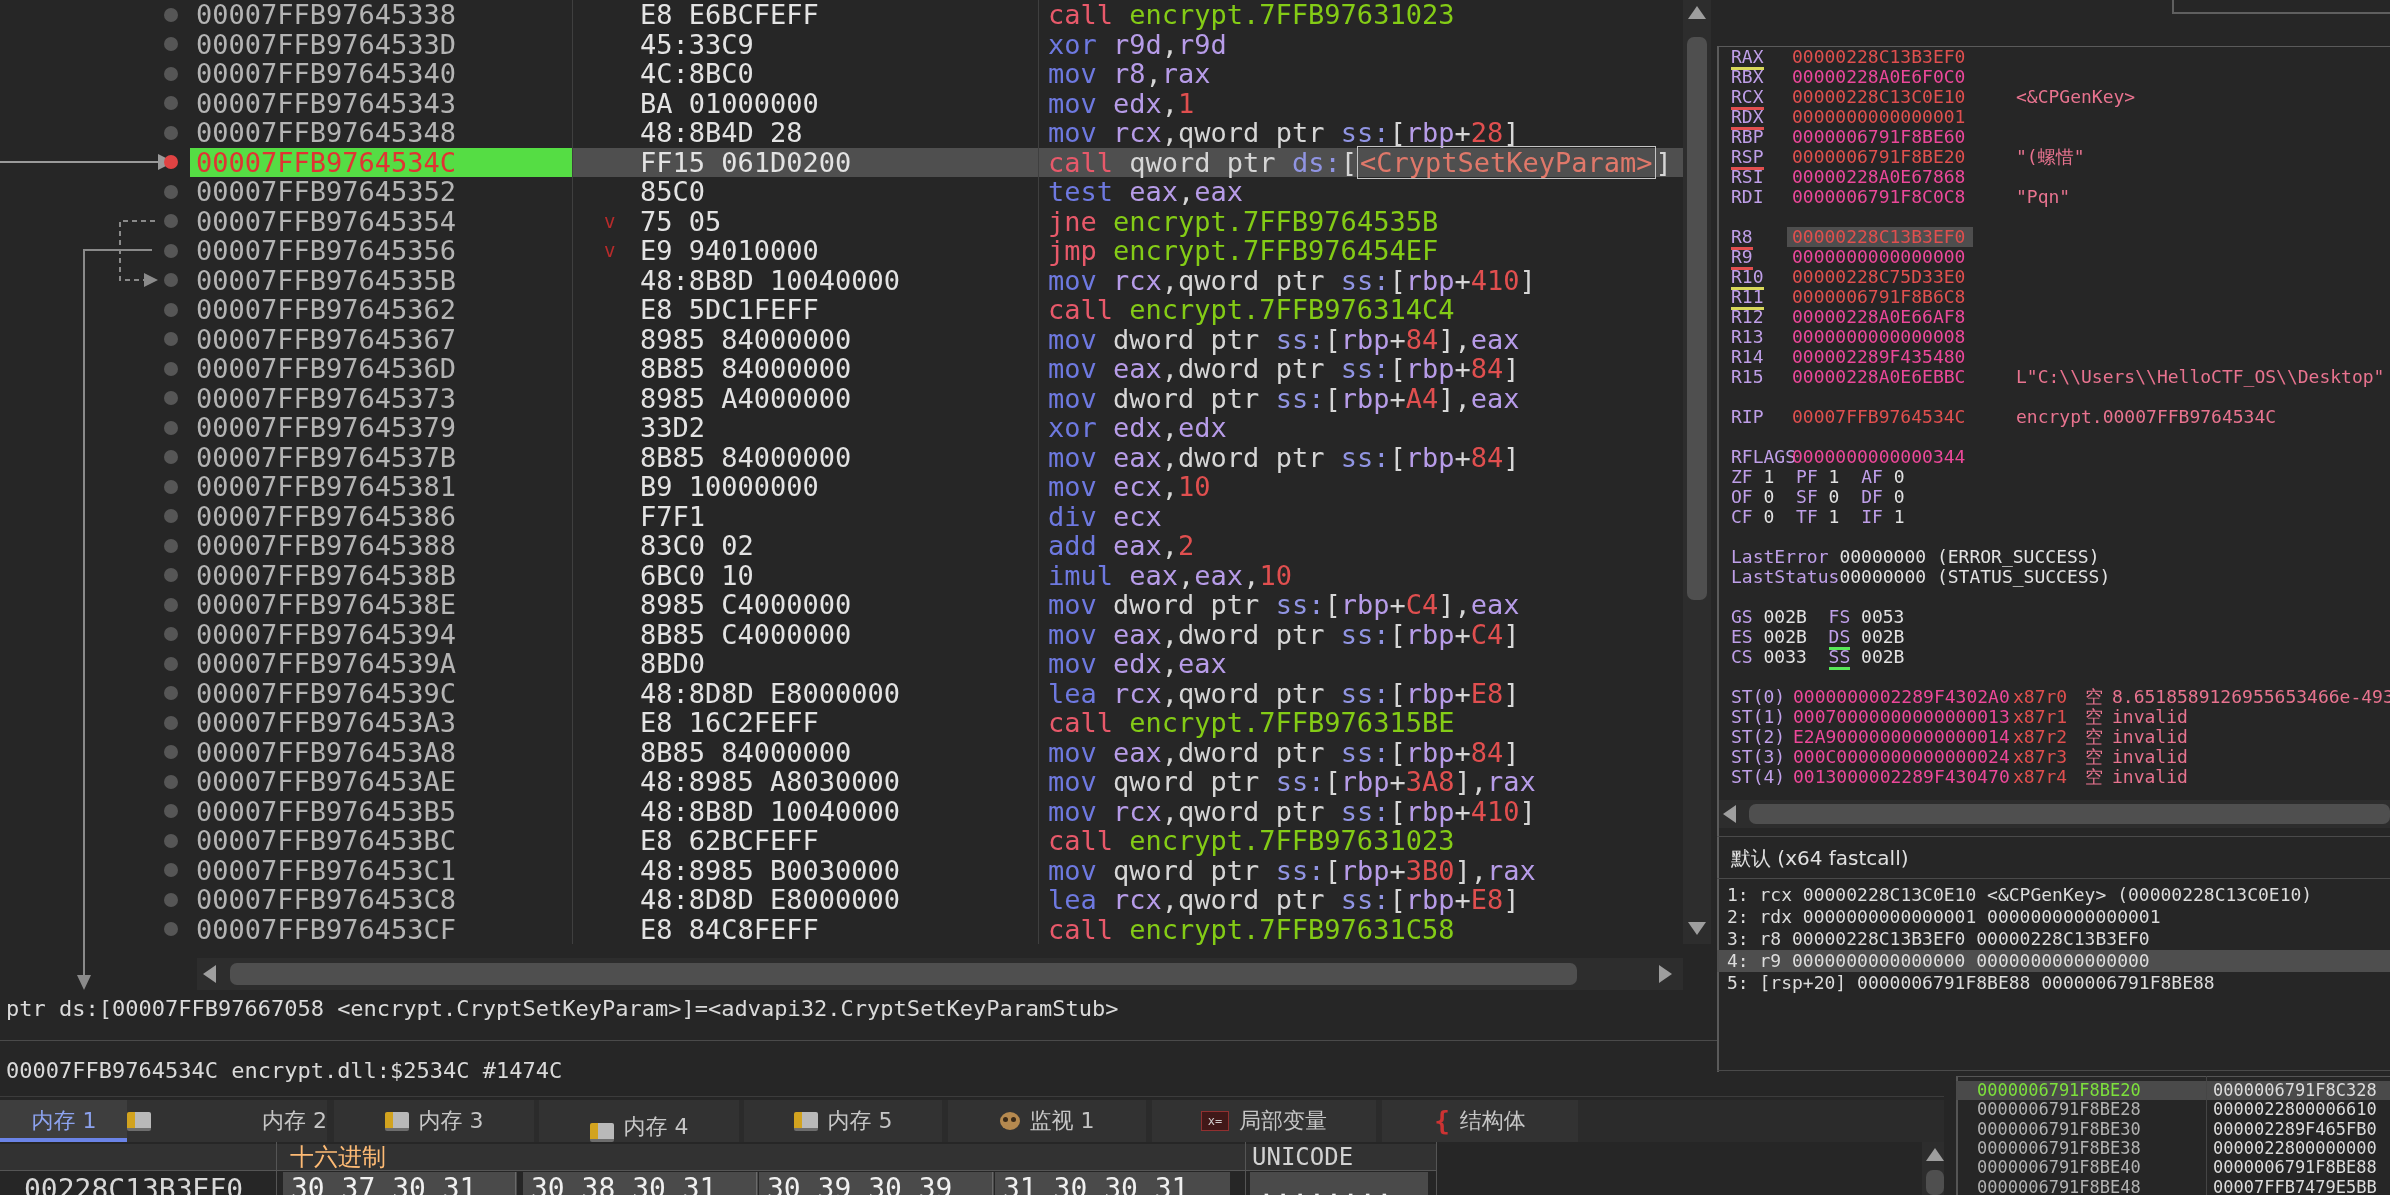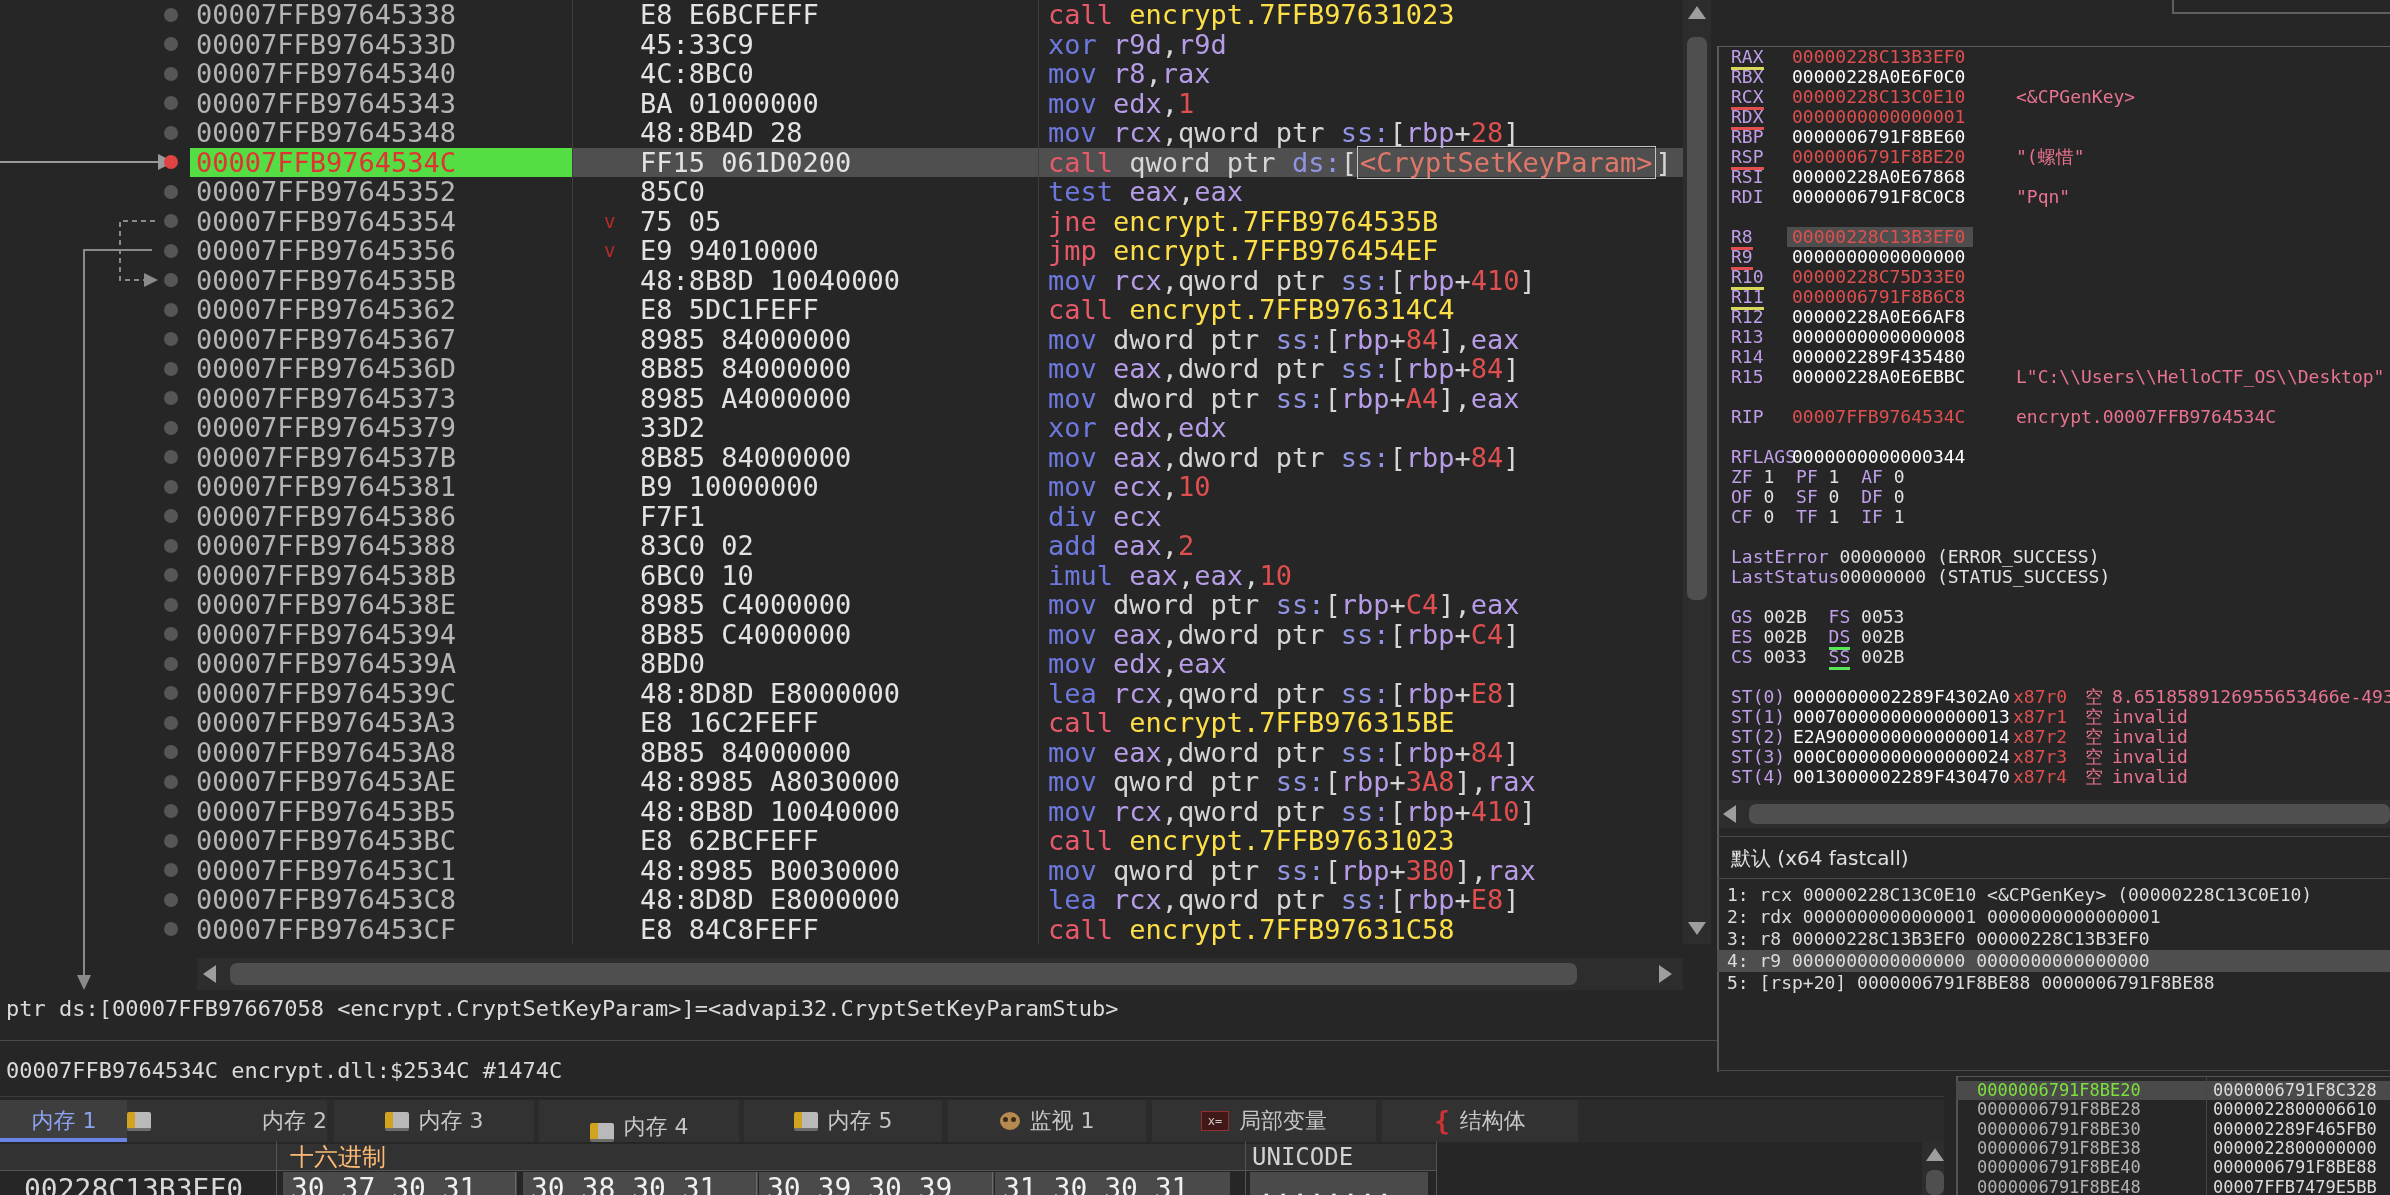--- a/index.html
+++ b/index.html
@@ -12,38 +12,38 @@
   .bytes{position:absolute;left:640px;color:#e3e3e3;}
   .instr{position:absolute;left:1048px;}
   .jmark{position:absolute;left:604px;color:#b82b2b;font-size:19px;}
   .bpdot{position:absolute;left:164px;top:7.75px;width:14px;height:14px;border-radius:50%;background:#565656;}
   .bpdot.red{background:#e04343;}
   .selcell{position:absolute;left:190px;width:382px;height:29.5px;background:#55dd44;}
   .selrow{position:absolute;left:572px;width:1111px;height:29.5px;background:#4f4f4f;}
   .sel .addr{color:#e03333;}
   .colsep{position:absolute;top:0;width:1px;height:944px;background:#3f3f3f;}
   .tk-mn{color:#6e79e0}.tk-mnb{color:#e8596a}.tk-reg{color:#b79ce8}.tk-imm{color:#e04f4f}
-  .tk-seg{color:#9094e2}.tk-sym{color:#fde047}.tk-pl{color:#d6d6d6}
+  .tk-seg{color:#9094e2}.tk-sym{color:#84cc16}.tk-pl{color:#d6d6d6}
   .tk-imp{color:#e0786a;border:1px solid #c4c4c4;padding:0 2px;}
   
   .sb{background:#2d2d2d;}
   .sb-thumb{position:absolute;background:#4f4f4f;border-radius:7px;}
   .tri{width:0;height:0;position:absolute;}
   .tri.up{border-left:9px solid transparent;border-right:9px solid transparent;border-bottom:13px solid #9e9e9e;}
   .tri.down{border-left:9px solid transparent;border-right:9px solid transparent;border-top:13px solid #9e9e9e;}
   .tri.left{border-top:9px solid transparent;border-bottom:9px solid transparent;border-right:13px solid #9e9e9e;}
   .tri.right{border-top:9px solid transparent;border-bottom:9px solid transparent;border-left:13px solid #9e9e9e;}
   
   .infoline{position:absolute;left:6px;font-size:22px;color:#dadada;white-space:pre;}
   
   #regs{position:absolute;left:1717px;top:0;width:673px;height:1072px;overflow:hidden;}
   #regs .rrow{position:absolute;left:0;width:673px;height:20px;line-height:20px;font-size:18px;white-space:pre;}
   .rlab{position:absolute;left:14px;color:#bf9fe8;}
   .rlab .ul{display:inline-block;border-bottom:3px solid transparent;}
-  .rval{position:absolute;left:75px;color:#ffffff;}
+  .rval{position:absolute;left:75px;color:#ec4899;}
   .rval.red{color:#e04f4f;}
   .rann{position:absolute;left:299px;color:#e8738f;}
   .regselbg{position:absolute;left:70px;width:186px;height:20px;background:#4e4e4e;}
   .flab{color:#bf9fe8;}
   .fval{color:#e2e2e2;}
   .stx{color:#e04f4f;}
   .stp{color:#e8738f;}
   
   .tab{position:absolute;top:0;height:42px;background:#323232;color:#c6c6c6;
        font-family:"DejaVu Sans",sans-serif;font-size:22px;display:flex;align-items:center;justify-content:center;gap:10px;}

